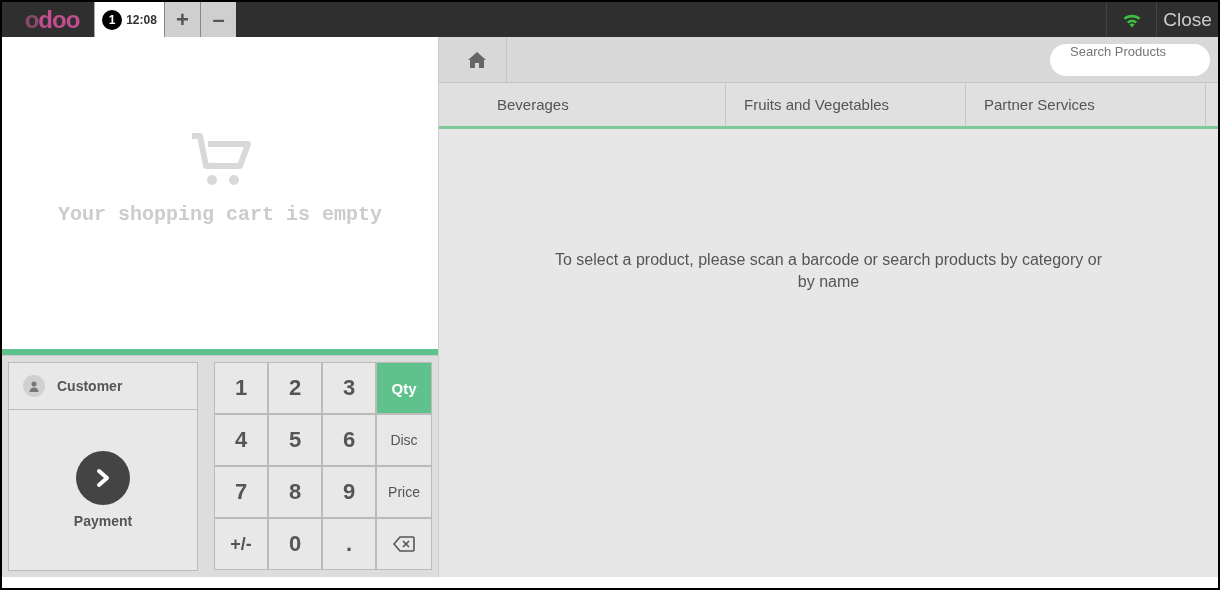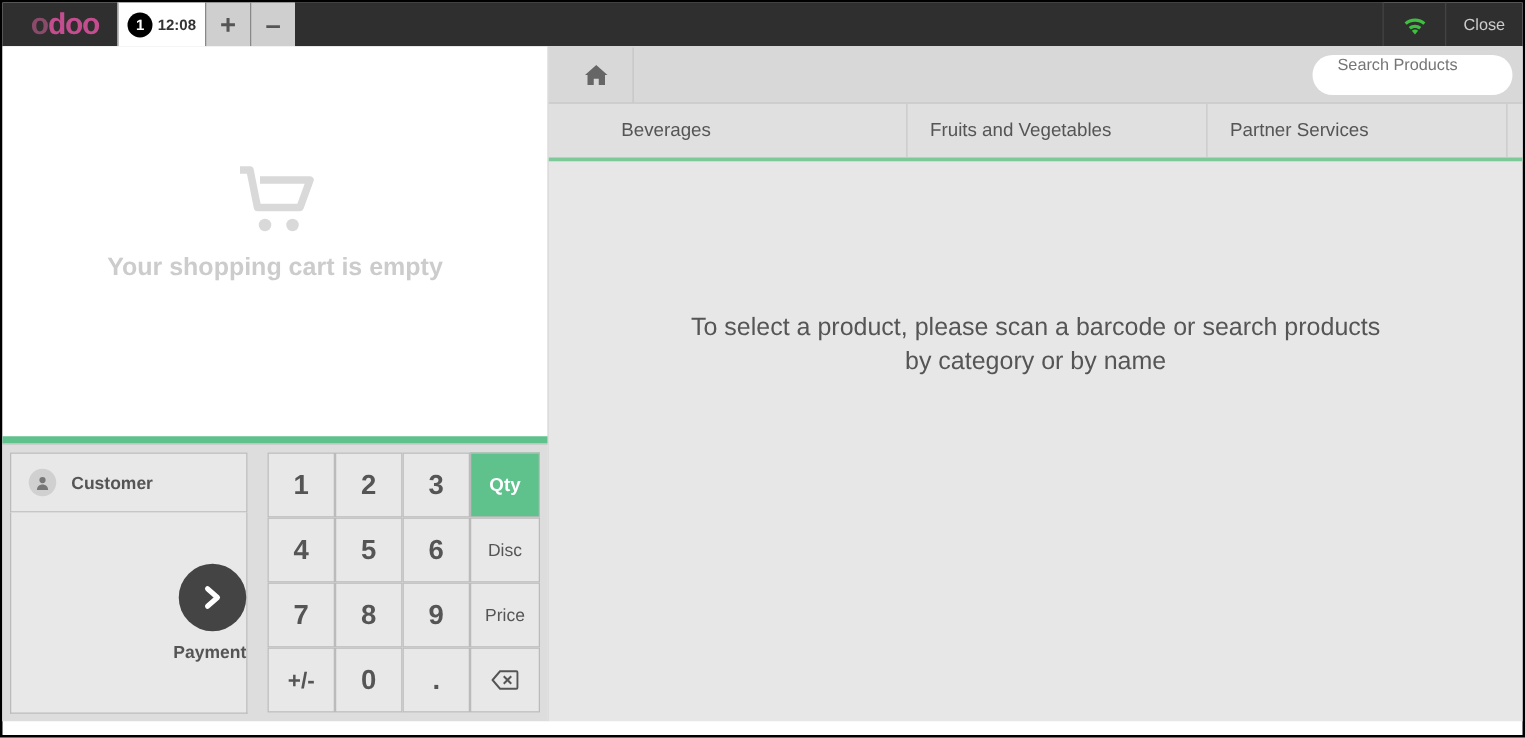--- a/index.html
+++ b/index.html
@@ -14,53 +14,53 @@
   .logo-rest { color: #c34d8f; font-weight: 700; font-size: 24px; letter-spacing:-1px;}
   .logo-txt{font-family:Arial,sans-serif;}
   .admin { flex:1; display:flex; align-items:center; justify-content:flex-end; color:#ddd; font-style:italic; font-size:15px; padding-right:20px; max-width:345px;}
   .order-tab { width: 70px; background:#fff; display:flex; align-items:center; justify-content:center; gap:4px; border-left:1px solid #aaa;}
   .order-badge{ width:20px;height:20px;border-radius:50%;background:#000;color:#fff;font-size:12px;display:flex;align-items:center;justify-content:center;font-weight:bold;}
   .order-time{ font-size:12px; font-weight:bold; color:#333;}
   .header-btn{ width:36px; background:#cfcfcf; border-left:1px solid #888; display:flex;align-items:center;justify-content:center; color:#555; font-size:22px; font-weight:bold;}
   .header-btn.minus{color:#555;}
   .header-spacer{flex:1;background:#2f2f2f;}
   .wifi-box{ width:50px; display:flex;align-items:center;justify-content:center; border-left:1px solid #444;}
-  .close-box{ width:62px; display:flex;align-items:center;justify-content:center; color:#ccc; font-size:13px; border-left:1px solid #444; cursor:pointer;}
+  .close-box{ width:62px; display:flex;align-items:center;justify-content:center; color:#ccc; font-size:19px; border-left:1px solid #444; cursor:pointer;}
 
   
   .body { display:flex; height: calc(590px - 50px);}
   .left { width: 437px; display:flex; flex-direction:column; background:#fff; border-right:1px solid #ccc;}
-  .cart-area{ flex:1; display:flex; flex-direction:column; align-items:center; justify-content:flex-start; padding-top:95px;}
+  .cart-area{ flex:1; display:flex; flex-direction:column; align-items:center; justify-content:flex-start; padding-top:95px;font-family:Liberation Mono, monospace;}
   .cart-icon-wrap{ color:#d9d9d9; }
   .cart-empty-text{ color:#ccc; font-size:20px; font-weight:bold; margin-top:10px;}
   .green-bar{ height:6px; background:#5fc28d; width:100%;}
 
   .actionpad{ background:#ddd; padding:6px; display:flex; gap:16px; height:222px; border-top:1px solid #ccc;}
   .customer-payment{ width:195px; display:flex; flex-direction:column;}
   .cust-btn{ height:48px; background:#e8e8e8; border:1px solid #bbb; display:flex; align-items:center; gap:12px; padding-left:14px; font-weight:bold; color:#555; font-size:14px;}
   .cust-icon{ width:22px;height:22px;border-radius:50%;background:#d0d0d0;display:flex;align-items:center;justify-content:center;color:#777;}
-  .pay-btn{ flex:1; background:#e8e8e8; border:1px solid #bbb; border-top:none; display:flex; flex-direction:column; align-items:flex-end; justify-content:center; gap:8px;}
+  .pay-btn{ flex:1; background:#e8e8e8; border:1px solid #bbb; border-top:none; display:flex; flex-direction:column; align-items:center; justify-content:center; gap:8px;}
   .pay-circle{ width:54px;height:54px;border-radius:50%;background:#444;display:flex;align-items:center;justify-content:center;}
   .pay-label{ font-size:14px; font-weight:bold; color:#555;}
 
   .numpad{ flex:1; display:grid; grid-template-columns: repeat(3, 54px) 56px; grid-template-rows: repeat(4, 52px); }
   .np-btn{ background:#e8e8e8; border:1px solid #bbb; display:flex;align-items:center;justify-content:center; font-size:22px; font-weight:bold; color:#555;}
   .np-mode{ font-size:14px; font-weight:normal;}
   .np-qty{ background:#5fc28d; color:#fff; font-size:15px; font-weight:bold;}
 
   .right{ flex:1; background:#e7e7e7; display:flex; flex-direction:column;}
   .breadcrumb-row{ height:46px; background:#d8d8d8; display:flex; align-items:center; padding:0 8px; gap:8px; border-bottom:1px solid #c4c4c4;}
   .home-btn{ width:60px; height:44px; display:flex;align-items:center;justify-content:center; color:#666; border-right:1px solid #c4c4c4;}
   .search-wrap{ margin-left:auto; background:#fff; border-radius:18px; height:32px; width:160px; display:flex; align-items:flex-start; padding:0 12px; gap:8px; color:#888;}
   .search-wrap input{ border:none; outline:none; font-size:13px; flex:1; background:transparent;}
   .cat-row{ height:46px; background:#e0e0e0; display:flex; border-bottom:3px solid #7ec99a;padding-left:40px;}
   .cat{ flex:0 0 auto; padding:0 18px; display:flex; align-items:center; color:#555; font-size:15px; border-right:1px solid #c8c8c8; min-width:240px;}
   .cat:first-child{min-width:247px;}
   .product-area{ flex:1; display:flex; align-items:flex-start; justify-content:center; padding-top:120px;}
-  .product-msg{ color:#555; font-size:20px; text-align:center; max-width:560px; line-height:1.35;}
+  .product-msg{ color:#555; font-size:16px; text-align:center; max-width:560px; line-height:1.35;}
 </style>
 </head>
 <body>
 
 <div class="frame">
 
   <div class="header">
     <div class="logo">
       <span class="logo-txt"><span class="logo-o1">o</span><span class="logo-d">d</span><span class="logo-rest">oo</span></span>
     </div>

